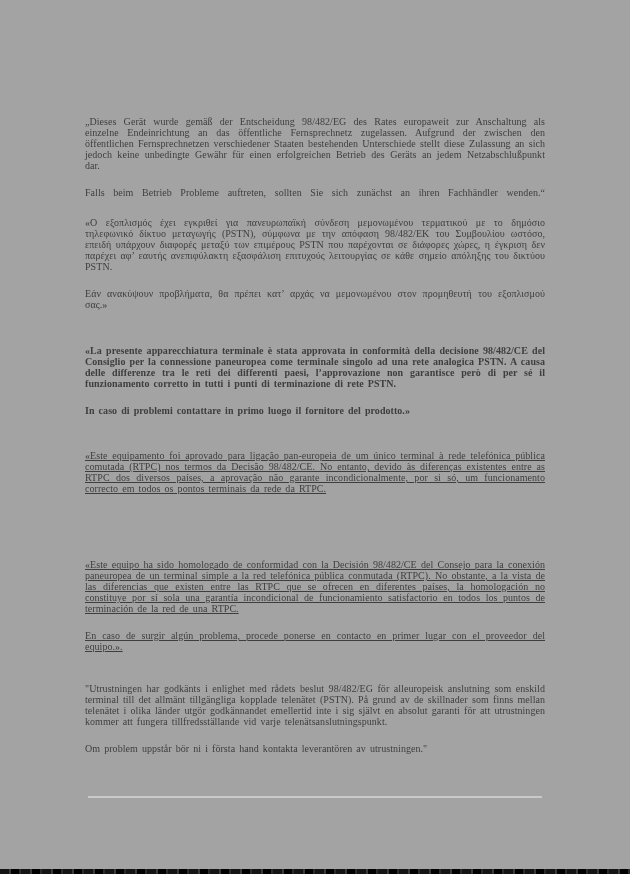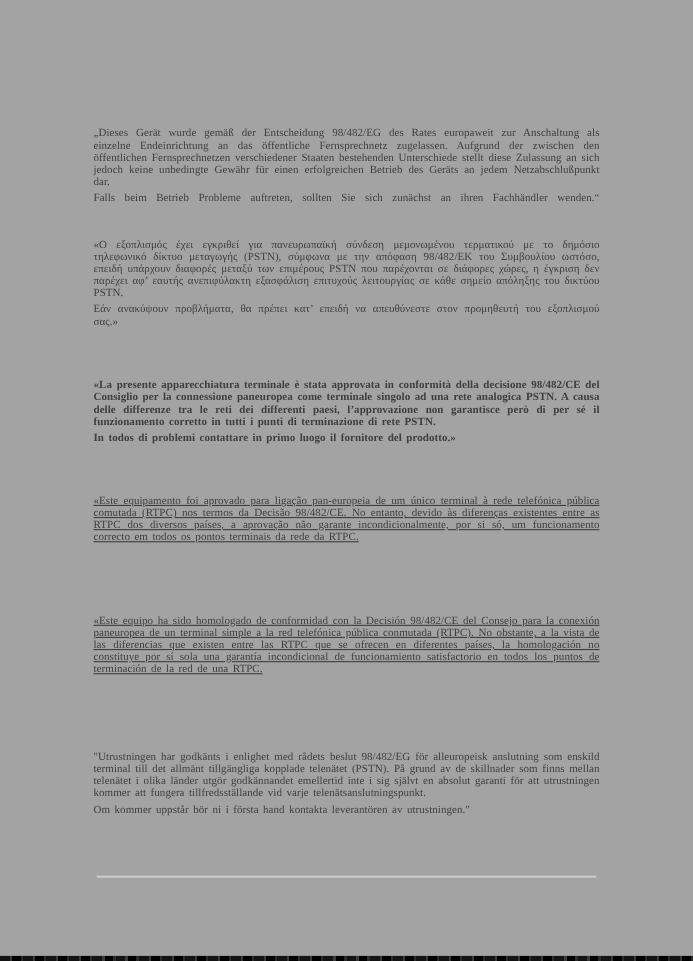--- a/index.html
+++ b/index.html
@@ -28,21 +28,21 @@
     line-height: 11px;
     text-align: justify;
     word-spacing: 1.5px;
     letter-spacing: 0.05px;
   }
   .notice p {
     margin: 0;
     padding: 0;
   }
   .notice p.contact {
-    margin-top: 4px;
+    margin-top: 16px;
   }
   .notice p.stretch {
     text-align-last: justify;
   }
   .notice-german     { top: 116px; }
   .notice-greek      { top: 217px; }
   .notice-italian    { top: 345px; font-weight: bold; }
   .notice-portuguese { top: 450px; text-decoration: underline; }
   .notice-spanish    { top: 559px; text-decoration: underline; }
   .notice-swedish    { top: 683px; }
@@ -74,38 +74,39 @@
 
 <div class="page">
 
   <div class="notice notice-german">
     <p class="main">„Dieses Gerät wurde gemäß der Entscheidung 98/482/EG des Rates europaweit zur Anschaltung als einzelne Endeinrichtung an das öffentliche Fernsprechnetz zugelassen. Aufgrund der zwischen den öffentlichen Fernsprechnetzen verschiedener Staaten bestehenden Unterschiede stellt diese Zulassung an sich jedoch keine unbedingte Gewähr für einen erfolgreichen Betrieb des Geräts an jedem Netzabschlußpunkt dar.</p>
     <p class="contact stretch">Falls beim Betrieb Probleme auftreten, sollten Sie sich zunächst an ihren Fachhändler wenden.“</p>
   </div>
 
   <div class="notice notice-greek">
     <p class="main">«Ο εξοπλισμός έχει εγκριθεί για πανευρωπαϊκή σύνδεση μεμονωμένου τερματικού με το δημόσιο τηλεφωνικό δίκτυο μεταγωγής (PSTN), σύμφωνα με την απόφαση 98/482/ΕΚ του Συμβουλίου ωστόσο, επειδή υπάρχουν διαφορές μεταξύ των επιμέρους PSTN που παρέχονται σε διάφορες χώρες, η έγκριση δεν παρέχει αφ’ εαυτής ανεπιφύλακτη εξασφάλιση επιτυχούς λειτουργίας σε κάθε σημείο απόληξης του δικτύου PSTN.</p>
-    <p class="contact">Εάν ανακύψουν προβλήματα, θα πρέπει κατ’ επειδή να απευθύνεστε στον προμηθευτή του εξοπλισμού σας.»</p>
+    <p class="contact">Εάν ανακύψουν προβλήματα, θα πρέπει κατ’ αρχάς να μεμονωμένου στον προμηθευτή του εξοπλισμού σας.»</p>
   </div>
 
   <div class="notice notice-italian">
     <p class="main">«La presente apparecchiatura terminale è stata approvata in conformità della decisione 98/482/CE del Consiglio per la connessione paneuropea come terminale singolo ad una rete analogica PSTN. A causa delle differenze tra le reti dei differenti paesi, l’approvazione non garantisce però di per sé il funzionamento corretto in tutti i punti di terminazione di rete PSTN.</p>
-    <p class="contact">In todos di problemi contattare in primo luogo il fornitore del prodotto.»</p>
+    <p class="contact">In caso di problemi contattare in primo luogo il fornitore del prodotto.»</p>
   </div>
 
   <div class="notice notice-portuguese">
     <p class="main">«Este equipamento foi aprovado para ligação pan-europeia de um único terminal à rede telefónica pública comutada (RTPC) nos termos da Decisão 98/482/CE. No entanto, devido às diferenças existentes entre as RTPC dos diversos países, a aprovação não garante incondicionalmente, por si só, um funcionamento correcto em todos os pontos terminais da rede da RTPC.</p>
   </div>
 
   <div class="notice notice-spanish">
     <p class="main">«Este equipo ha sido homologado de conformidad con la Decisión 98/482/CE del Consejo para la conexión paneuropea de un terminal simple a la red telefónica pública conmutada (RTPC). No obstante, a la vista de las diferencias que existen entre las RTPC que se ofrecen en diferentes países, la homologación no constituye por sí sola una garantía incondicional de funcionamiento satisfactorio en todos los puntos de terminación de la red de una RTPC.</p>
+    <p class="contact">En caso de surgir algún problema, procede ponerse en contacto en primer lugar con el proveedor del equipo.».</p>
   </div>
 
   <div class="notice notice-swedish">
     <p class="main">"Utrustningen har godkänts i enlighet med rådets beslut 98/482/EG för alleuropeisk anslutning som enskild terminal till det allmänt tillgängliga kopplade telenätet (PSTN). På grund av de skillnader som finns mellan telenätet i olika länder utgör godkännandet emellertid inte i sig självt en absolut garanti för att utrustningen kommer att fungera tillfredsställande vid varje telenätsanslutningspunkt.</p>
-    <p class="contact">Om kommer uppstår bör ni i första hand kontakta leverantören av utrustningen."</p>
+    <p class="contact">Om problem uppstår bör ni i första hand kontakta leverantören av utrustningen."</p>
   </div>
 
   <div class="footer-rule"></div>
 
   <div class="page-bottom-edge"></div>
 
 </div>
 
 </body></html>

